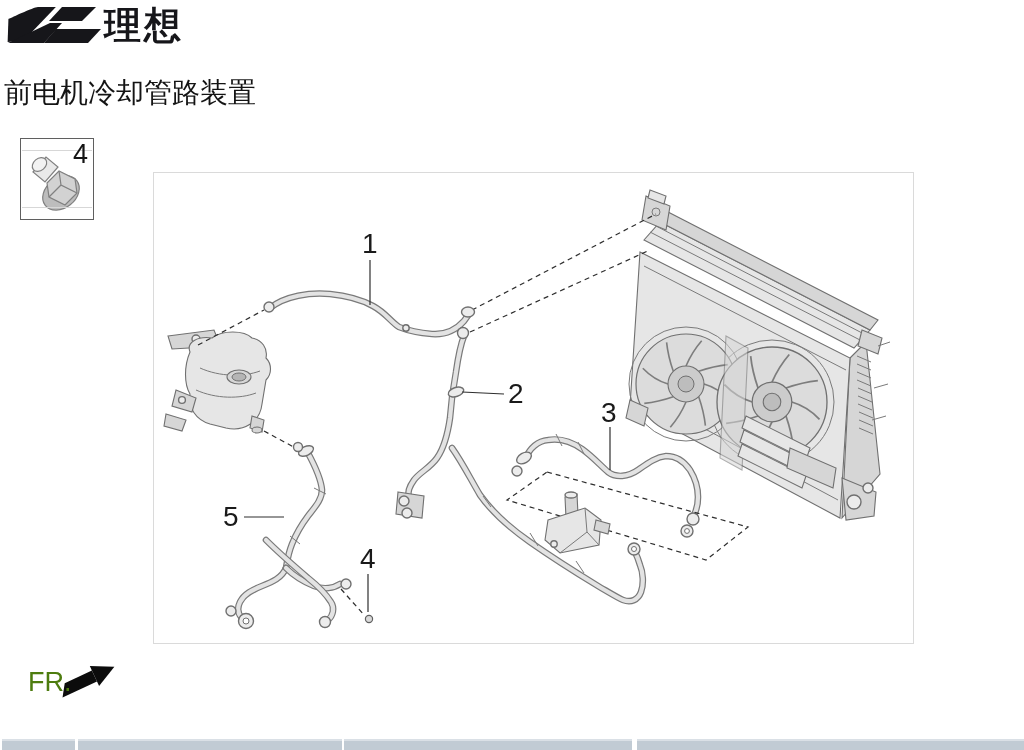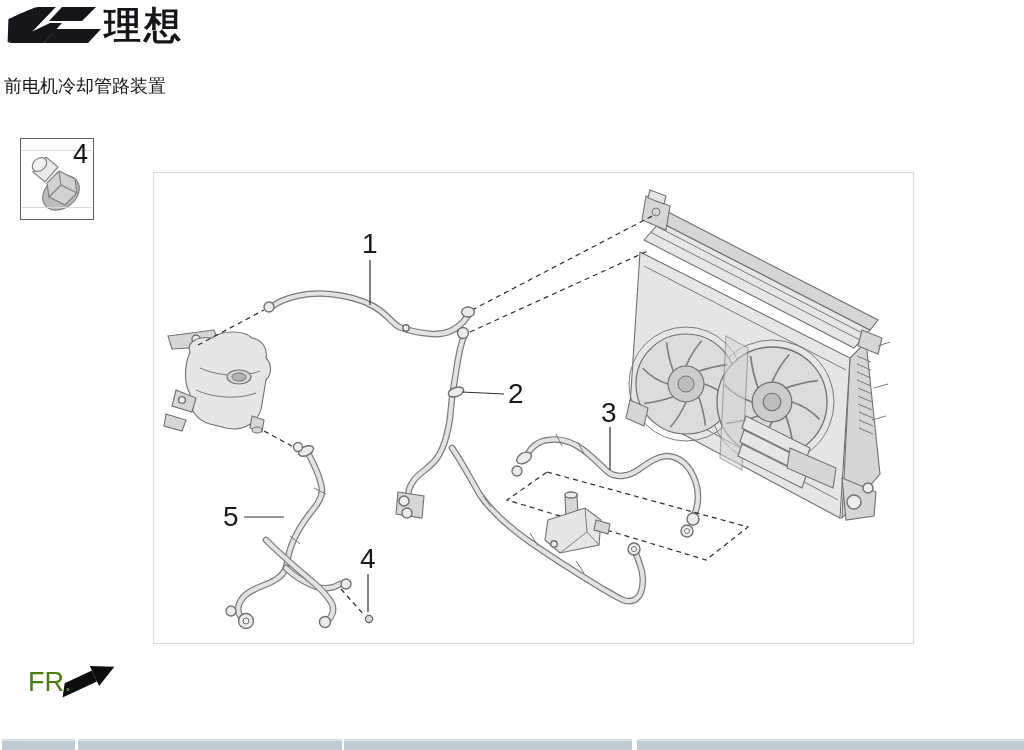--- a/index.html
+++ b/index.html
@@ -7,21 +7,21 @@
   body {
     position:relative; width:1024px; height:750px; overflow:hidden;
     background:#ffffff; font-family:"Liberation Sans","DejaVu Sans",sans-serif;
     color:#111;
   }
   .abs { position:absolute; }
 
   
   .logo-mark { left:4px; top:3px; width:100px; height:44px; }
   .logo-text { left:104px; top:1px; font-size:37px; font-weight:700; letter-spacing:3px; color:#16161a; }
-  .page-title { left:4px; top:74px; font-size:18px; font-weight:500; color:#141414; }
+  .page-title { left:4px; top:74px; font-size:28px; font-weight:500; color:#141414; }
 
   
   .inset-box {
     left:20px; top:138px; width:74px; height:82px;
     border:1.5px solid #5f5f5f; background:#fff;
   }
   .inset-box .rule { position:absolute; left:1px; right:1px; height:1px; background:#d7d7d7; }
   .inset-label { position:absolute; right:5px; top:0px; font-size:27px; font-weight:500; color:#141414; line-height:30px; }
 
   

